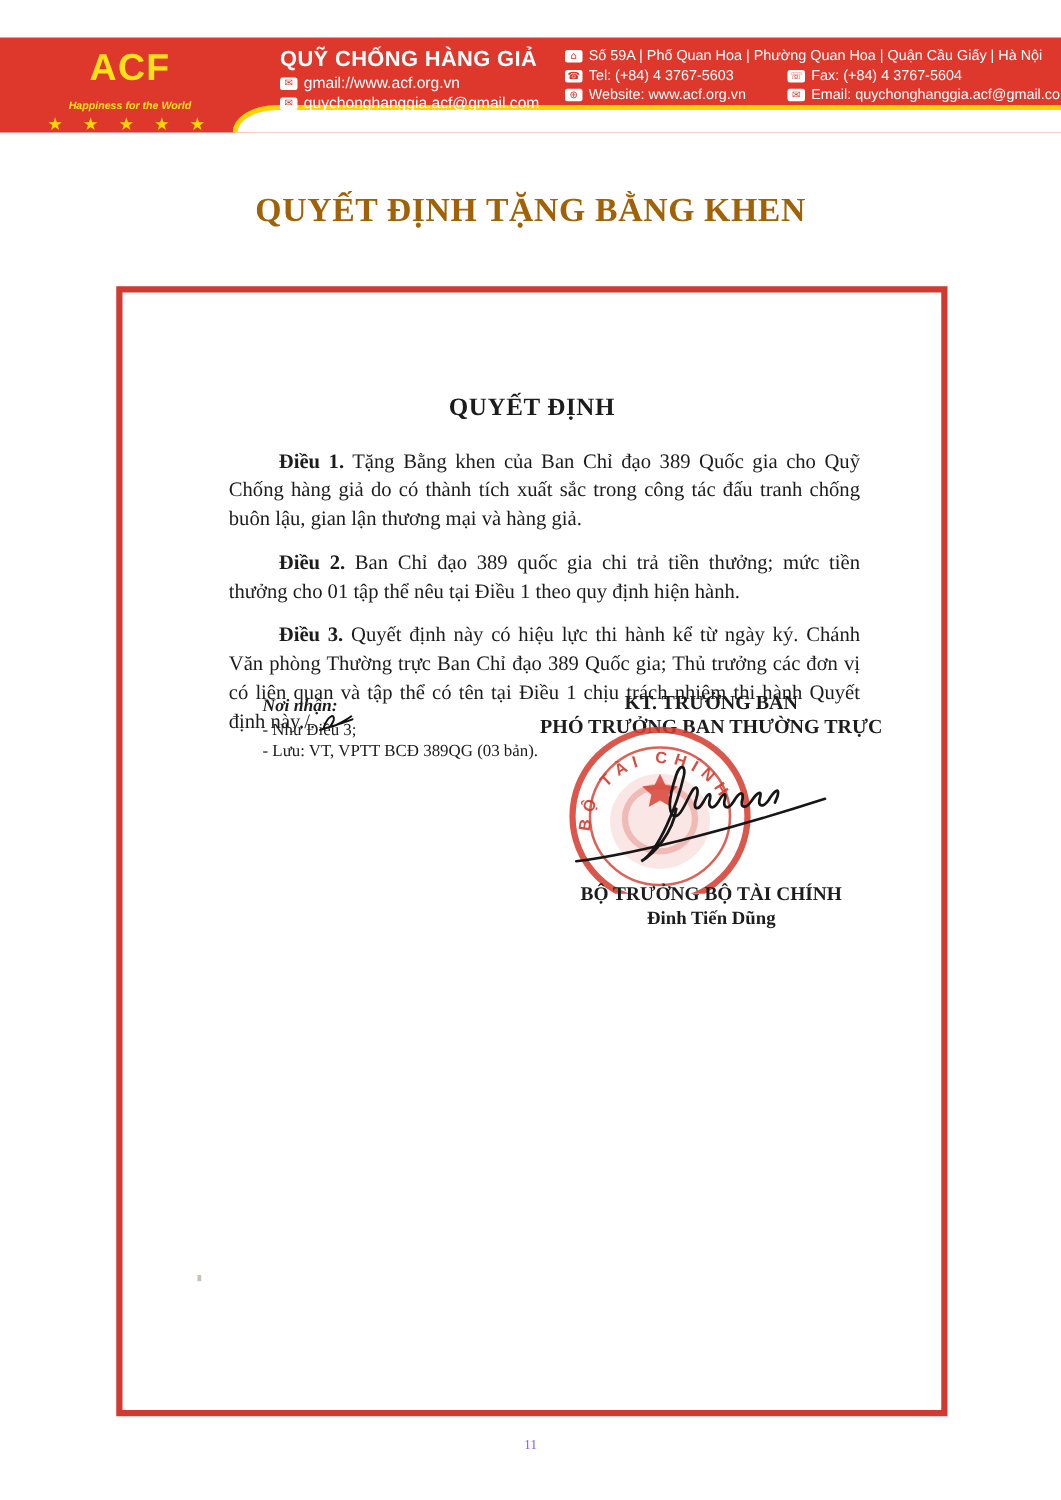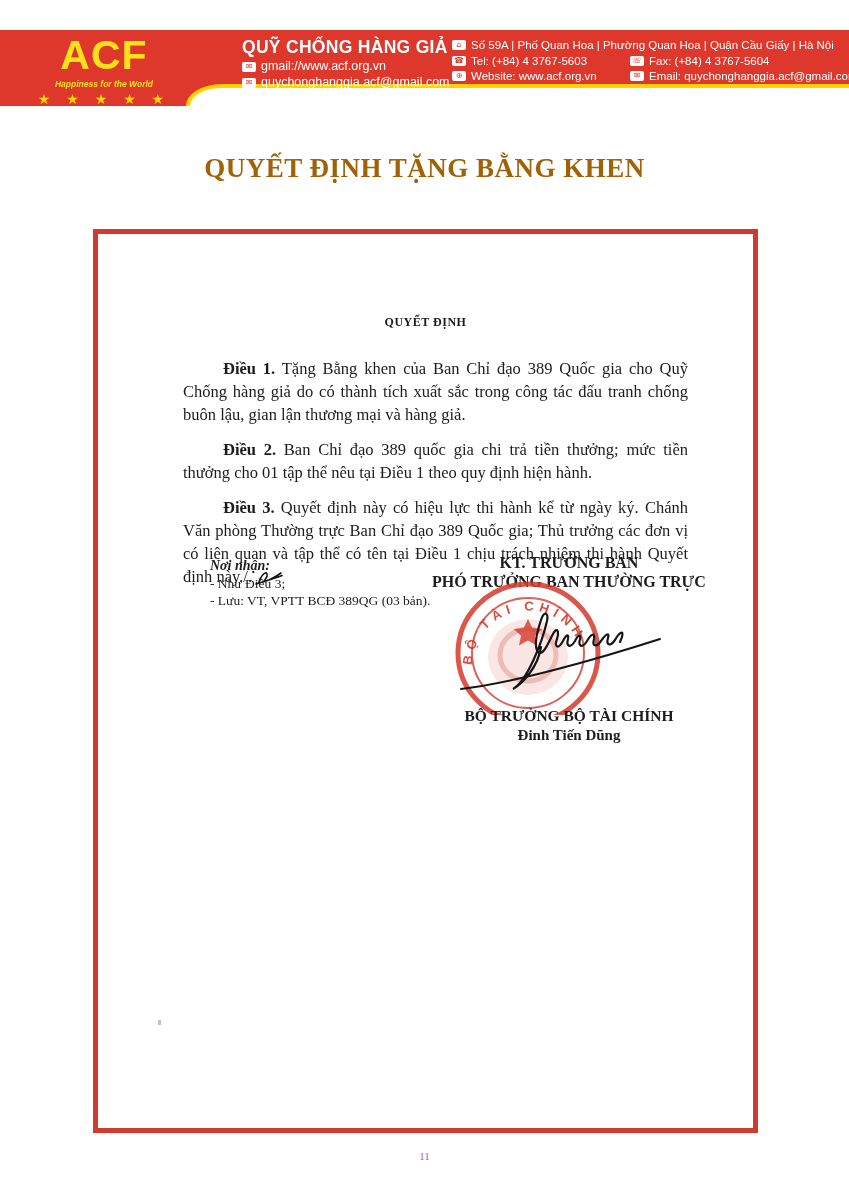--- a/index.html
+++ b/index.html
@@ -6,45 +6,45 @@
   .page{position:relative;width:849px;height:1200px;background:#ffffff;overflow:hidden;
         font-family:"Liberation Serif","DejaVu Serif",serif;color:#1c1c1c;}
 
   
   .band{position:absolute;top:30px;left:0;width:849px;height:76px;background:#DE382C;}
   .band-cut{position:absolute;top:54px;left:186px;right:0;height:22px;background:#ffffff;
             box-sizing:border-box;border-top:4px solid #FFD200;border-left:4px solid #FFD200;
             border-top-left-radius:36px 22px;}
   .logo{position:absolute;top:31px;left:28px;width:152px;text-align:center;
         font-family:"Liberation Sans","DejaVu Sans",sans-serif;}
-  .logo .acf{font-size:41px;font-weight:bold;color:#FFE11A;line-height:48px;letter-spacing:1px;}
+  .logo .acf{font-size:30px;font-weight:bold;color:#FFE11A;line-height:48px;letter-spacing:1px;}
   .logo .tagline{font-size:8.5px;font-style:italic;font-weight:bold;color:#FFE11A;line-height:10px;}
   .logo .stars{font-size:14px;color:#FFD700;letter-spacing:6px;line-height:16px;margin-top:2px;}
-  .mid{position:absolute;top:37px;left:242px;width:215px;color:#fff;
+  .mid{position:absolute;top:37px;left:224px;width:215px;color:#fff;
        font-family:"Liberation Sans","DejaVu Sans",sans-serif;}
   .mid .org{font-size:17.5px;font-weight:bold;letter-spacing:.3px;line-height:20px;white-space:nowrap;}
   .linkrow{display:flex;align-items:center;margin-top:3px;font-size:12.5px;line-height:13px;white-space:nowrap;}
   .rightcol{position:absolute;top:39px;left:452px;width:390px;color:#fff;
             font-family:"Liberation Sans","DejaVu Sans",sans-serif;font-size:11.5px;}
   .crow{display:flex;align-items:center;margin-bottom:3.5px;white-space:nowrap;line-height:12px;}
   .ccell{display:flex;align-items:center;}
   .ccell.second{position:absolute;left:178px;}
   .crow.rel{position:relative;}
   .hicon{display:inline-flex;align-items:center;justify-content:center;width:14px;height:10px;
          background:#fff;border-radius:2px;color:#DE382C;font-size:8px;line-height:10px;
          margin-right:5px;flex:none;font-family:"DejaVu Sans",sans-serif;}
 
   
   .page-title{position:absolute;top:153px;left:0;width:849px;text-align:center;
               font-size:27px;font-weight:bold;letter-spacing:.5px;color:#a16207;}
 
   
   .frame{position:absolute;top:229px;left:93px;width:655px;height:894px;border:5px solid #D13A30;background:#fff;}
   .doc-heading{position:absolute;top:81px;left:0;width:655px;text-align:center;
-               font-size:12px;font-weight:bold;letter-spacing:.5px;}
+               font-size:20px;font-weight:bold;letter-spacing:.5px;}
   .articles{position:absolute;top:111px;left:85px;width:505px;}
   .articles p{margin:12px 0 2px 0;font-size:16.5px;line-height:23px;text-align:justify;text-indent:40px;}
   .paraph{display:inline-block;vertical-align:-4px;margin-left:2px;}
 
   .recipients{position:absolute;top:323px;left:112px;font-size:13.5px;line-height:17.5px;}
   .recipients .label{font-weight:bold;font-style:italic;font-size:14px;}
   .sig-titles{position:absolute;top:319px;left:305px;width:332px;text-align:center;
               font-weight:bold;font-size:16px;line-height:19px;}
   .stamp-wrap{position:absolute;top:343px;left:355px;width:215px;height:138px;}
   .signer{position:absolute;top:473px;left:305px;width:332px;text-align:center;font-weight:bold;}

